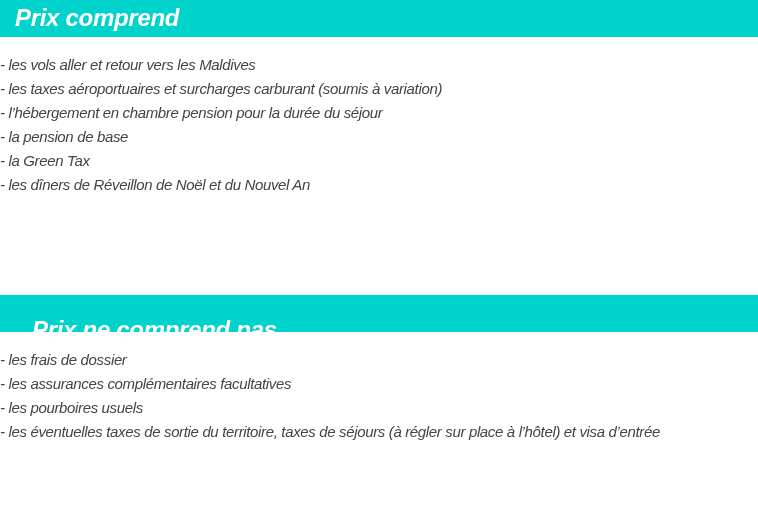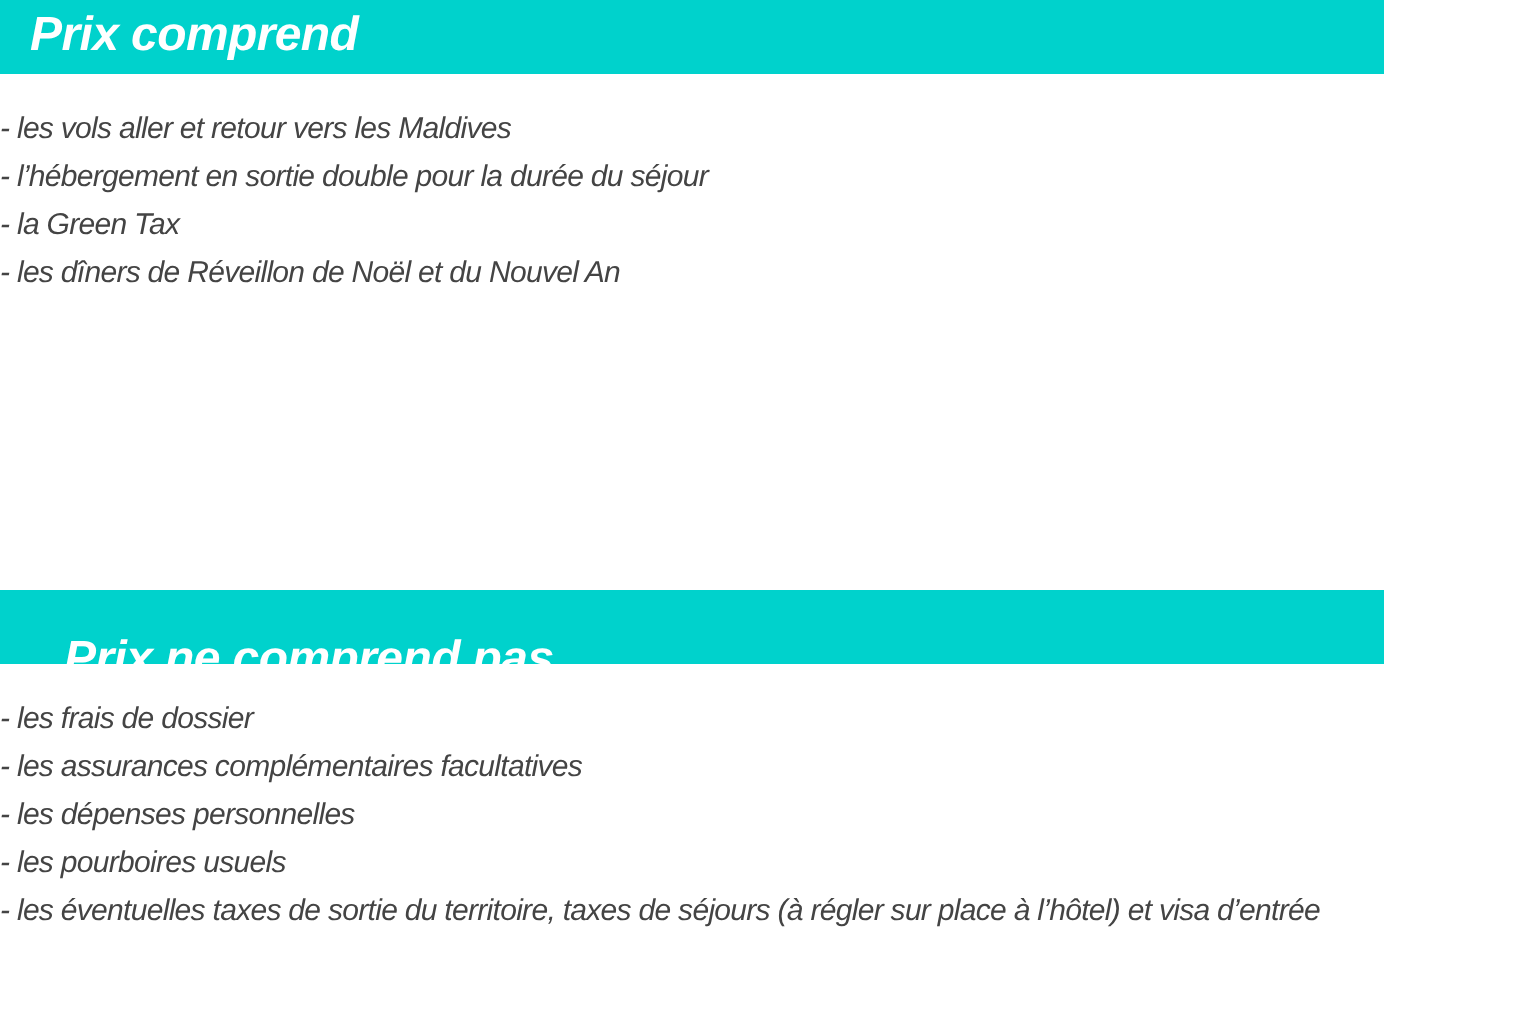--- a/index.html
+++ b/index.html
@@ -10,21 +10,21 @@
     body {
       width: 758px;
       height: 508px;
       overflow: hidden;
       position: relative;
       font-family: "Liberation Sans", "DejaVu Sans", sans-serif;
     }
     .section {
       position: absolute;
       left: 0;
-      width: 692px;
+      width: 758px;
     }
     .section-header {
       height: 37px;
       background: #00d2cc;
       position: relative;
     }
     .section-title {
       position: absolute;
       left: 15px;
       top: 4px;
@@ -59,30 +59,31 @@
   </style>
 </head>
 <body>
 
 <section class="section" id="section-included">
   <div class="section-header">
     <h2 class="section-title" style="margin:0;">Prix comprend</h2>
   </div>
   <ul class="item-list">
     <li class="item">- les vols aller et retour vers les Maldives</li>
-    <li class="item">- l’hébergement en sortie double pour la durée du séjour</li>
+    <li class="item">- les taxes aéroportuaires et surcharges carburant (soumis à variation)</li>
+    <li class="item">- l’hébergement en chambre pension pour la durée du séjour</li>
+    <li class="item">- la pension de base</li>
     <li class="item">- la Green Tax</li>
     <li class="item">- les dîners de Réveillon de Noël et du Nouvel An</li>
   </ul>
 </section>
 
 <section class="section" id="section-excluded">
   <div class="section-header">
     <h2 class="section-title" style="margin:17px;">Prix ne comprend pas</h2>
   </div>
   <ul class="item-list">
     <li class="item">- les frais de dossier</li>
     <li class="item">- les assurances complémentaires facultatives</li>
-    <li class="item">- les dépenses personnelles</li>
     <li class="item">- les pourboires usuels</li>
     <li class="item">- les éventuelles taxes de sortie du territoire, taxes de séjours (à régler sur place à l’hôtel) et visa d’entrée</li>
   </ul>
 </section>
 
 </body></html>

